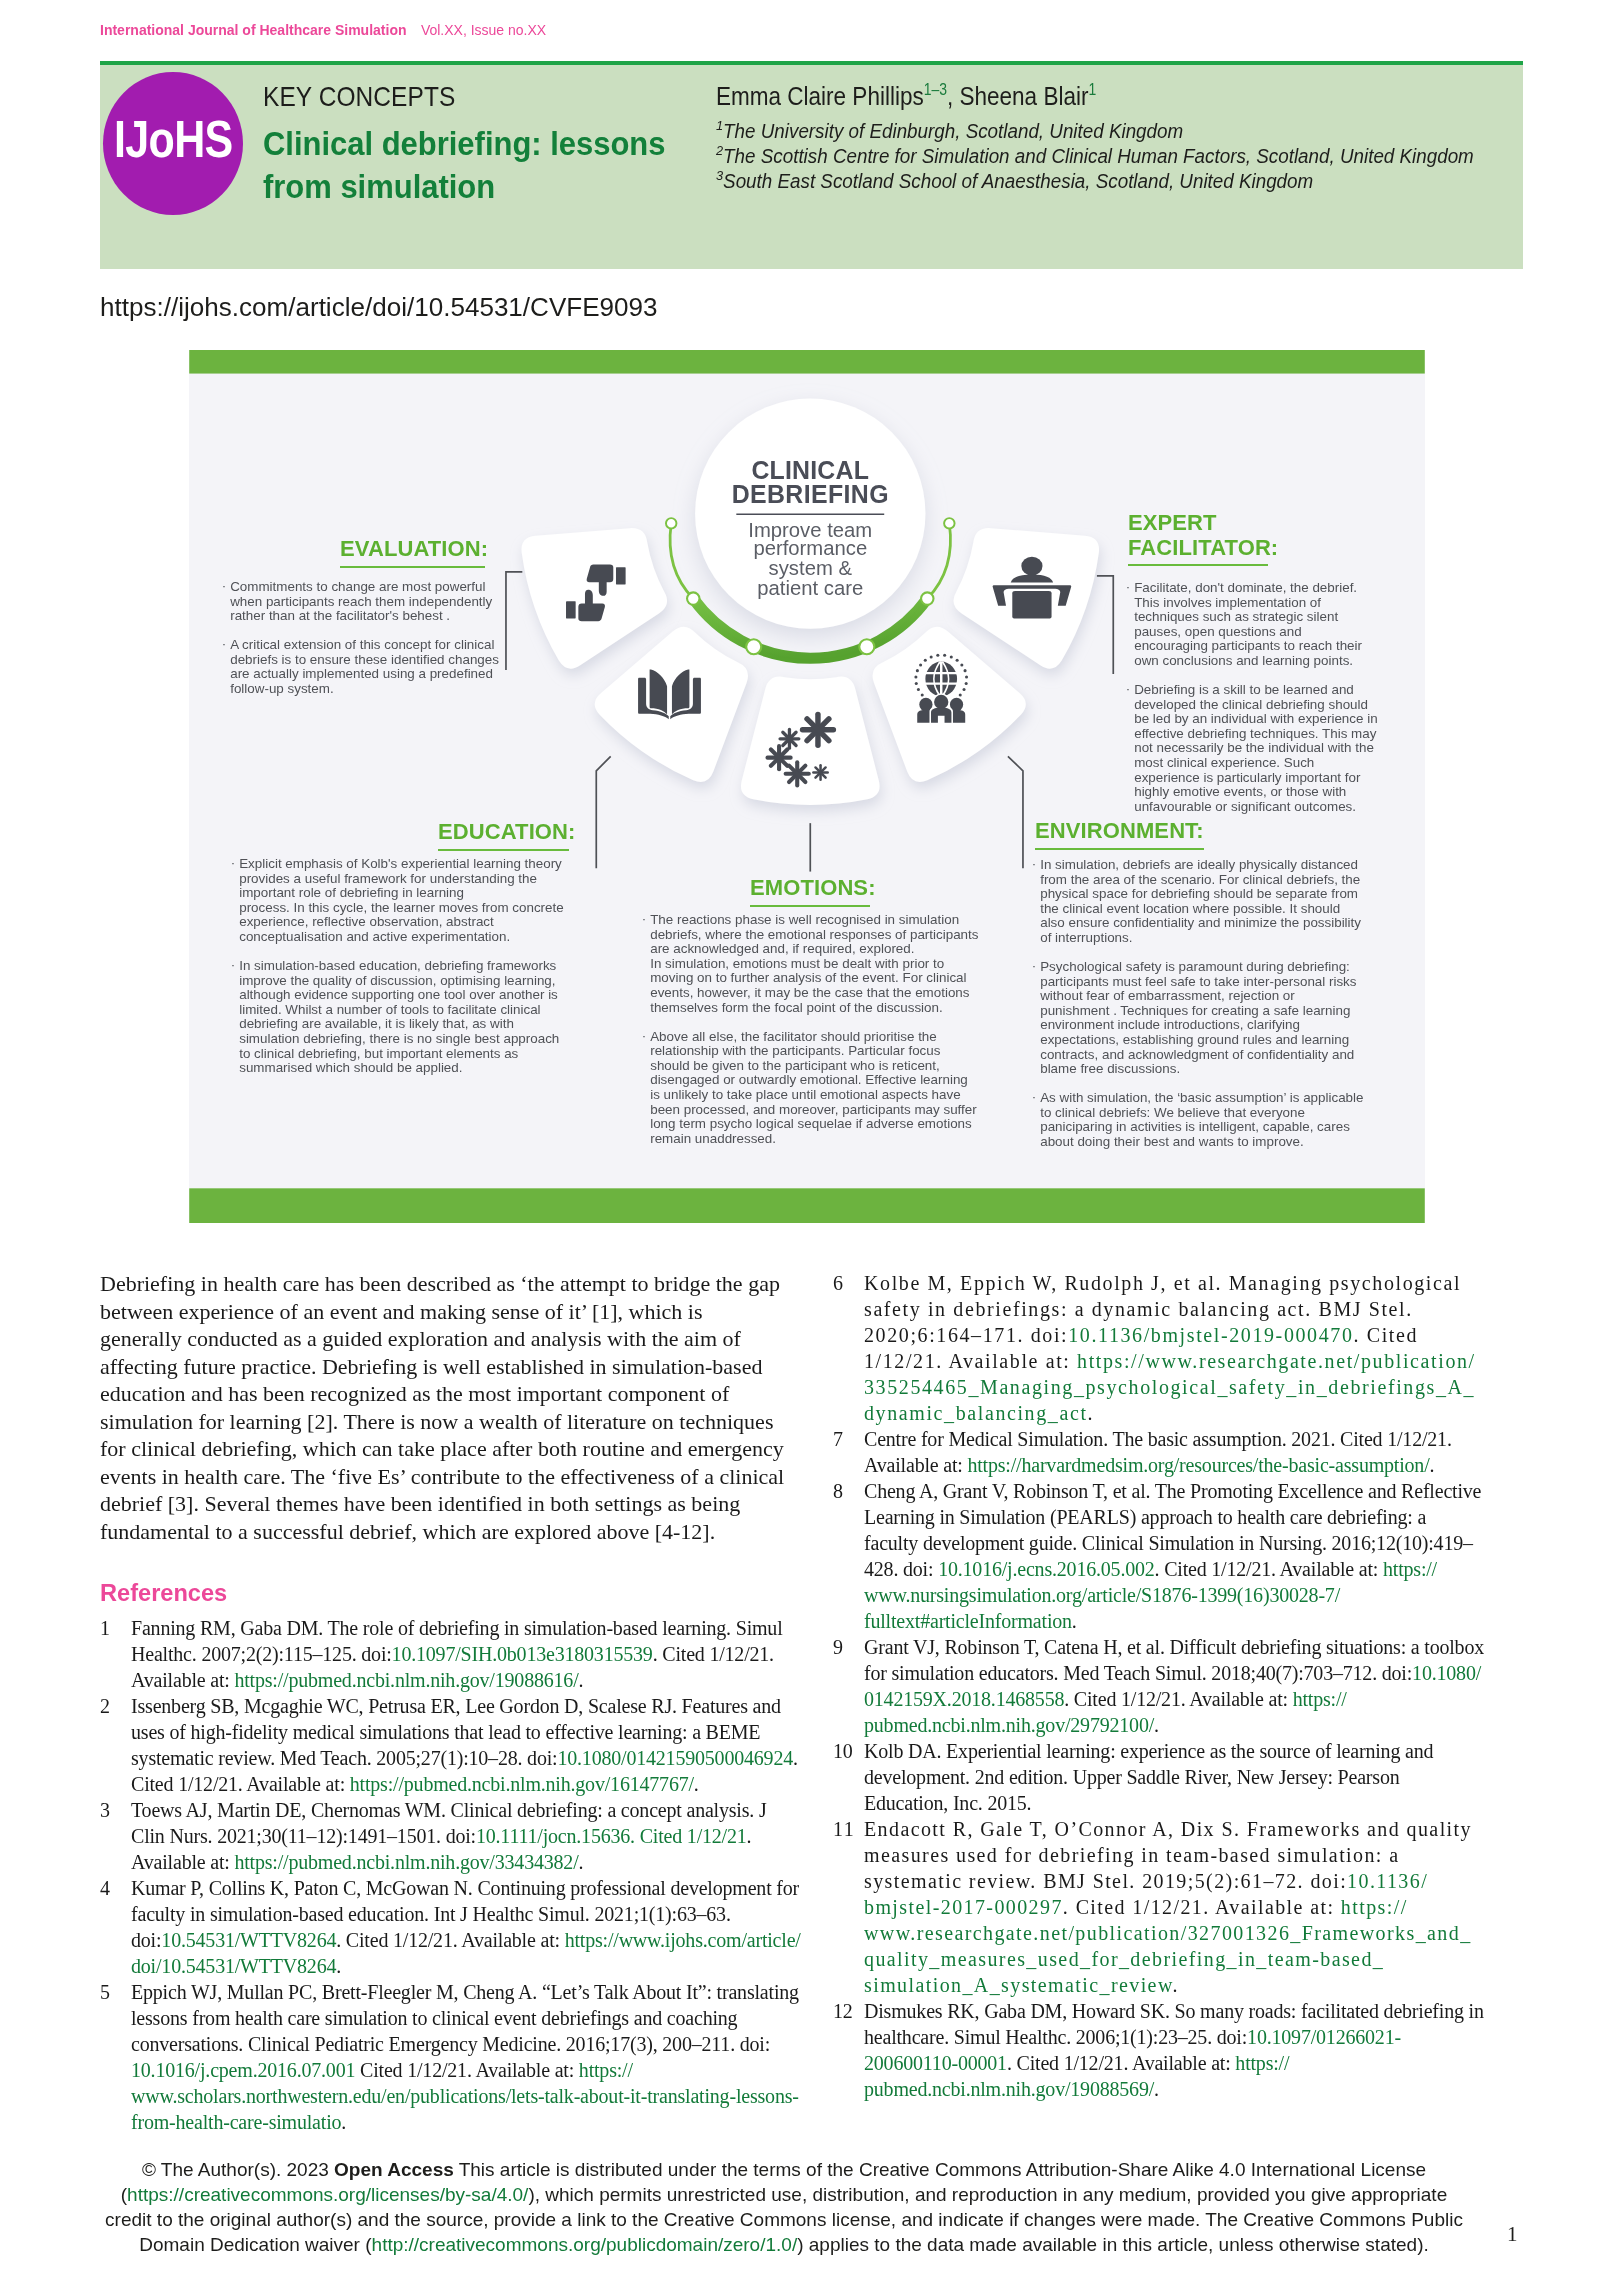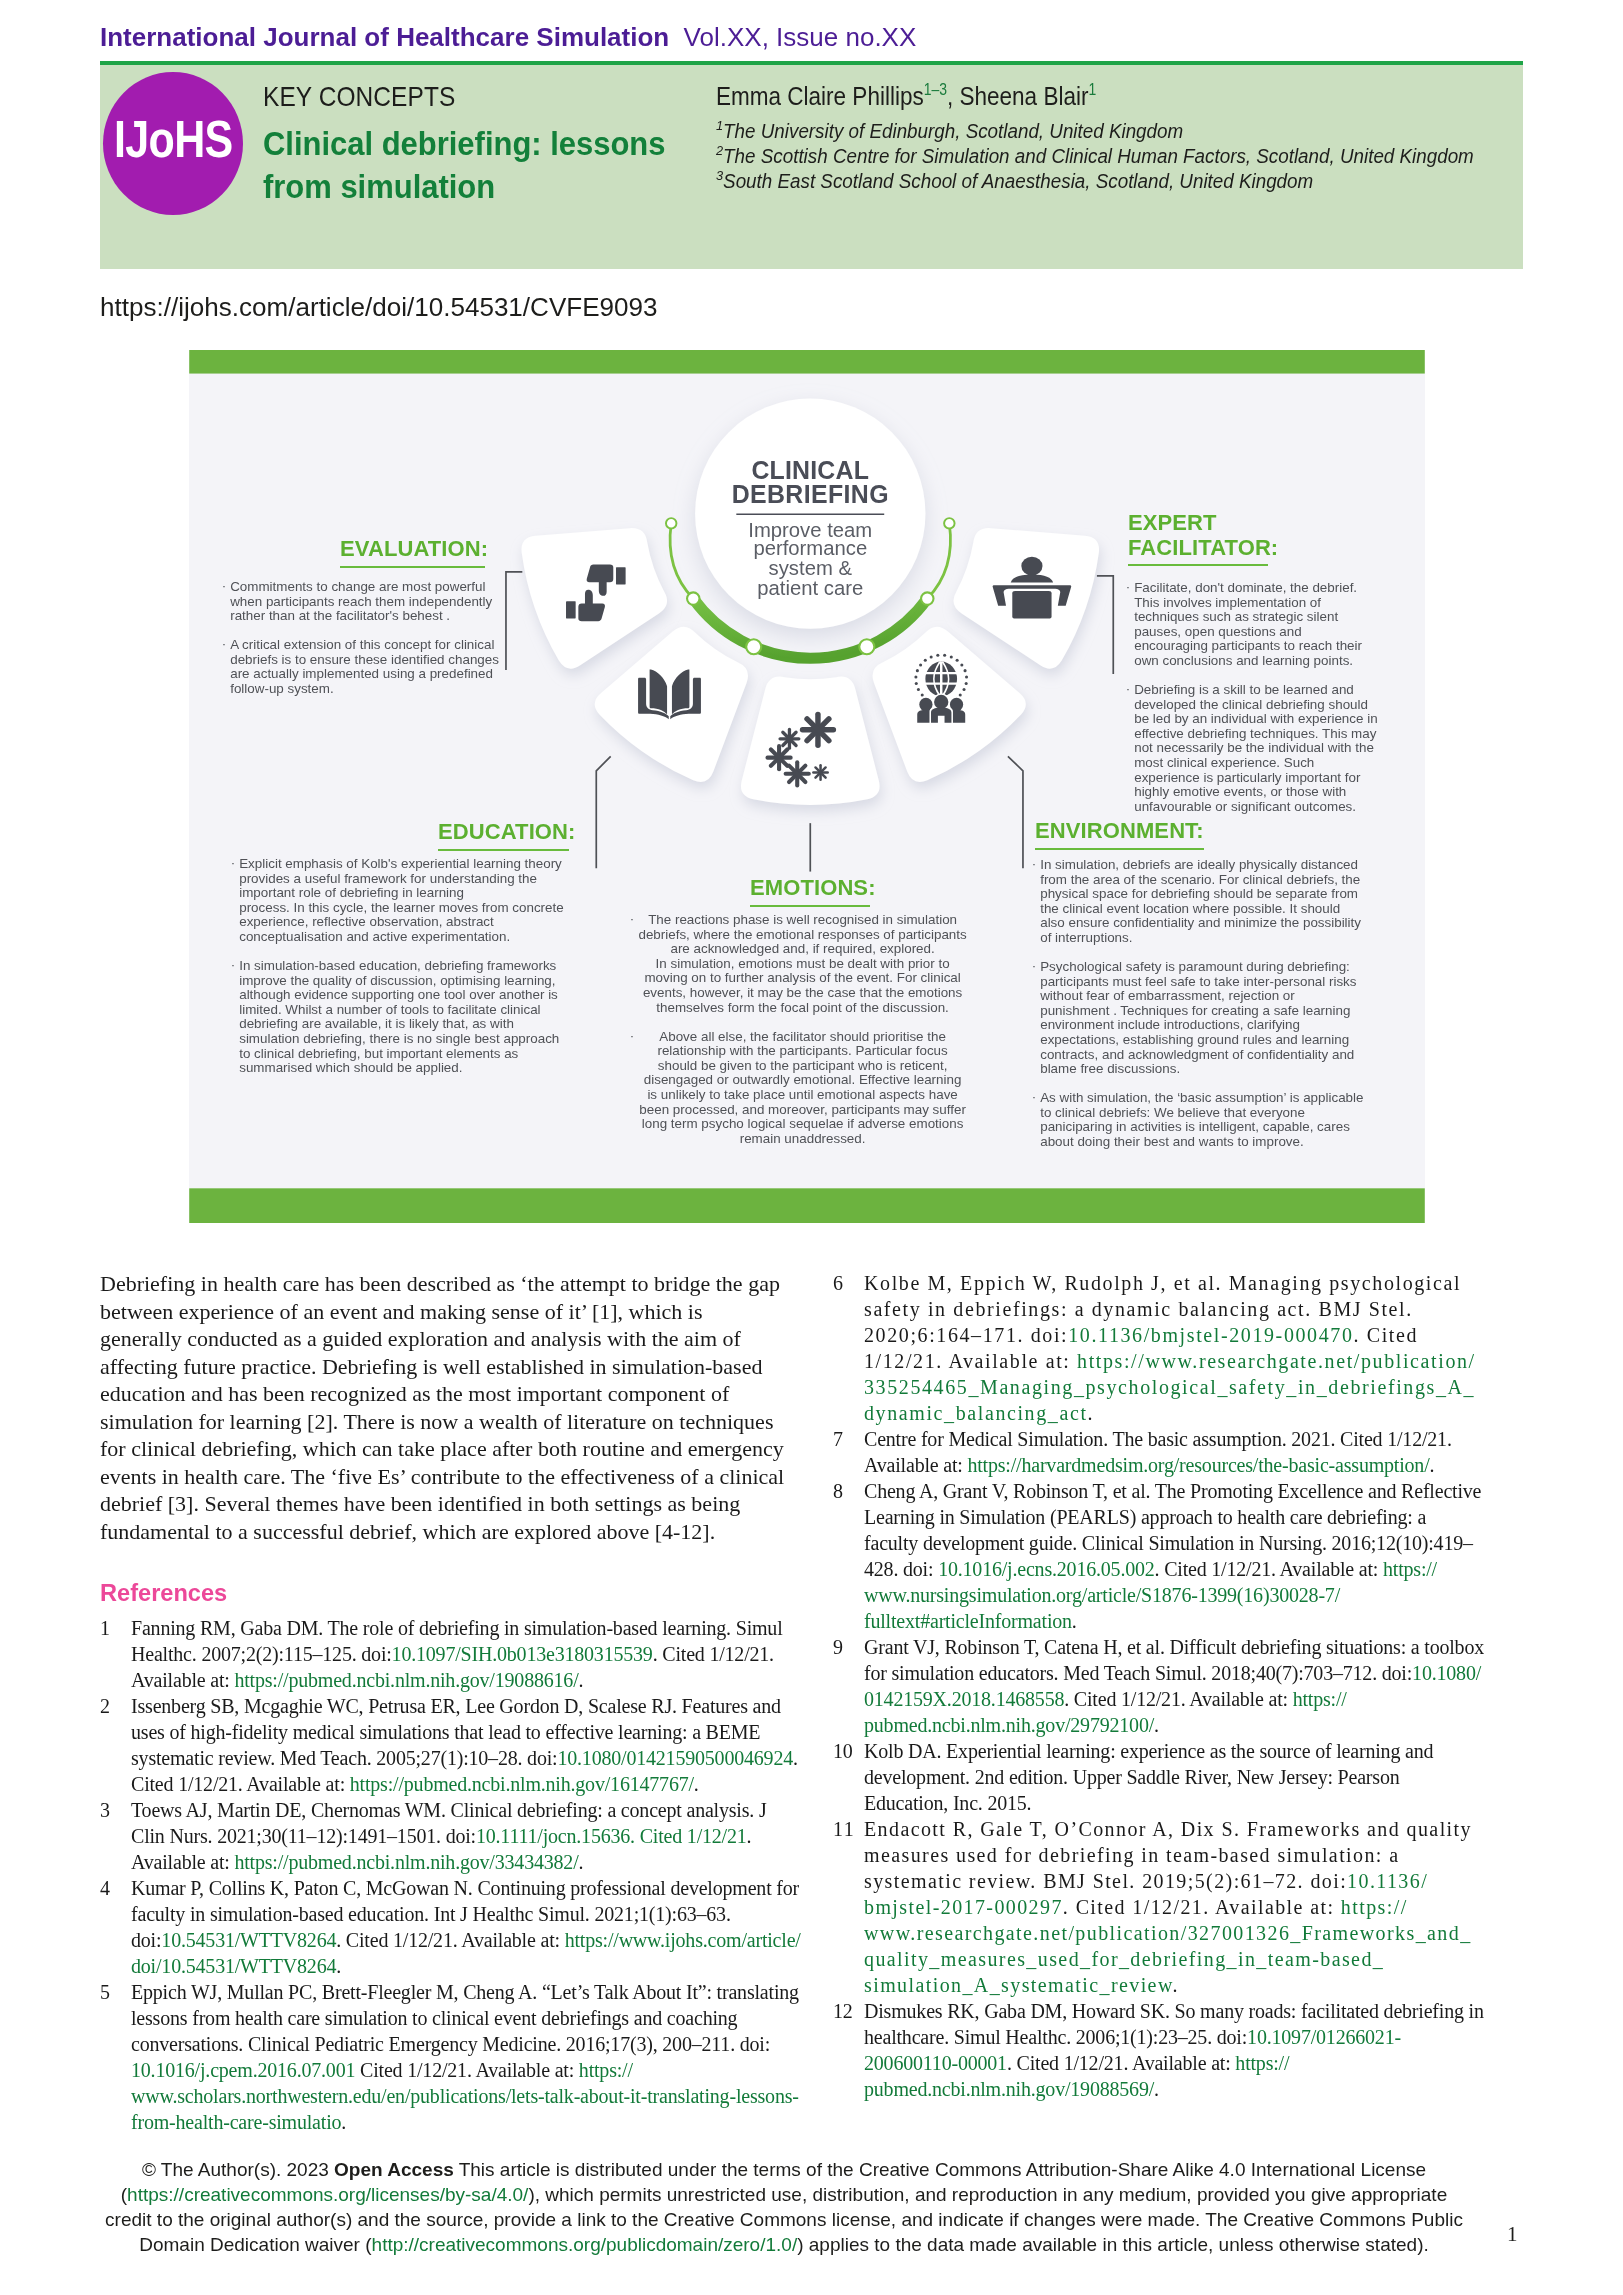--- a/index.html
+++ b/index.html
@@ -2,21 +2,21 @@
 <html style="font-size:10.5px"><head>
 <meta charset="utf-8">
 <title>Clinical debriefing: lessons from simulation</title>
 <style>
   html,body{margin:0;padding:0;}
   body{width:1623px;height:2295px;background:#fff;overflow:hidden;
        font-family:"Liberation Sans",sans-serif;-webkit-font-smoothing:antialiased;}
   .page{position:relative;width:1623px;height:2295px;}
 
   
-  .runhead{position:absolute;left:100px;top:22px;font-size:26px;white-space:nowrap;color:#4c1d95;}
+  .runhead{position:absolute;left:100px;top:22px;font-size:14px;white-space:nowrap;color:#ec4899;}
   .runhead .jname{font-weight:700;}
   .runhead .vol{font-weight:400;margin-left:14.4px;}
   .headrule{position:absolute;left:100px;top:61px;width:1423px;height:3.9px;background:#1fa447;}
 
   
   .titleband{position:absolute;left:100px;top:65px;width:1423px;height:204px;background:#cbdfc0;}
   .logo{position:absolute;left:3.3px;top:7.2px;width:140px;height:143px;border-radius:50%;
         background:#a21caf;display:flex;align-items:center;justify-content:center;}
   .logo span{color:#fff;font-weight:700;font-size:43px;letter-spacing:-0.7px;display:block;transform:scaleY(1.2);transform-origin:center;margin-top:-7.9px;}
   .kc{position:absolute;left:163px;top:15.7px;font-size:28px;color:#1d1d1b;letter-spacing:0.1px;
@@ -232,21 +232,21 @@
           <p>Commitments to change are most powerful when participants reach them independently rather than at the facilitator's behest .</p>
           <p>A critical extension of this concept for clinical debriefs is to ensure these identified changes are actually implemented using a predefined follow-up system.</p>
         </div>
         <div class="seclabel" style="left: 249px; top: 470px;"><span>EDUCATION:</span><span class="ul" style="width: 131px;"></span></div>
         <div class="secbody" style="left: 41px; top: 507px; width: 338px;">
           <p>Explicit emphasis of Kolb's experiential learning theory provides a useful framework for understanding the important role of debriefing in learning
 process. In this cycle, the learner moves from concrete experience, reflective observation, abstract conceptualisation and active experimentation.</p>
           <p>In simulation-based education, debriefing frameworks improve the quality of discussion, optimising learning, although evidence supporting one tool over another is limited. Whilst a number of tools to facilitate clinical debriefing are available, it is likely that, as with simulation debriefing, there is no single best approach to clinical debriefing, but important elements as summarised which should be applied.</p>
         </div>
         <div class="seclabel" style="left: 561px; top: 526px;"><span>EMOTIONS:</span><span class="ul" style="width: 120px;"></span></div>
-        <div class="secbody" style="left: 440px; top: 563px; width: 338px; text-align: center;">
+        <div class="secbody" style="left: 452px; top: 563px; width: 338px;">
           <p>The reactions phase is well recognised in simulation debriefs, where the emotional responses of participants are acknowledged and, if required, explored.
 In simulation, emotions must be dealt with prior to moving on to further analysis of the event. For clinical events, however, it may be the case that the emotions themselves form the focal point of the discussion.</p>
           <p>Above all else, the facilitator should prioritise the relationship with the participants. Particular focus should be given to the participant who is reticent, disengaged or outwardly emotional. Effective learning is unlikely to take place until emotional aspects have been processed, and moreover, participants may suffer long term psycho logical sequelae if adverse emotions remain unaddressed.</p>
         </div>
         <div class="seclabel" style="left: 939px; top: 161px;"><span>EXPERT</span><br><span>FACILITATOR:</span><span class="ul" style="width: 140px;"></span></div>
         <div class="secbody" style="left: 936px; top: 231px; width: 253px;">
           <p>Facilitate, don't dominate, the debrief. This involves implementation of techniques such as strategic silent pauses, open questions and encouraging participants to reach their own conclusions and learning points.</p>
           <p>Debriefing is a skill to be learned and developed the clinical debriefing should be led by an individual with experience in effective debriefing techniques. This may not necessarily be the individual with the most clinical experience. Such experience is particularly important for highly emotive events, or those with unfavourable or significant outcomes.</p>
         </div>
         <div class="seclabel" style="left: 846px; top: 469px;"><span>ENVIRONMENT:</span><span class="ul" style="width: 169px;"></span></div>

